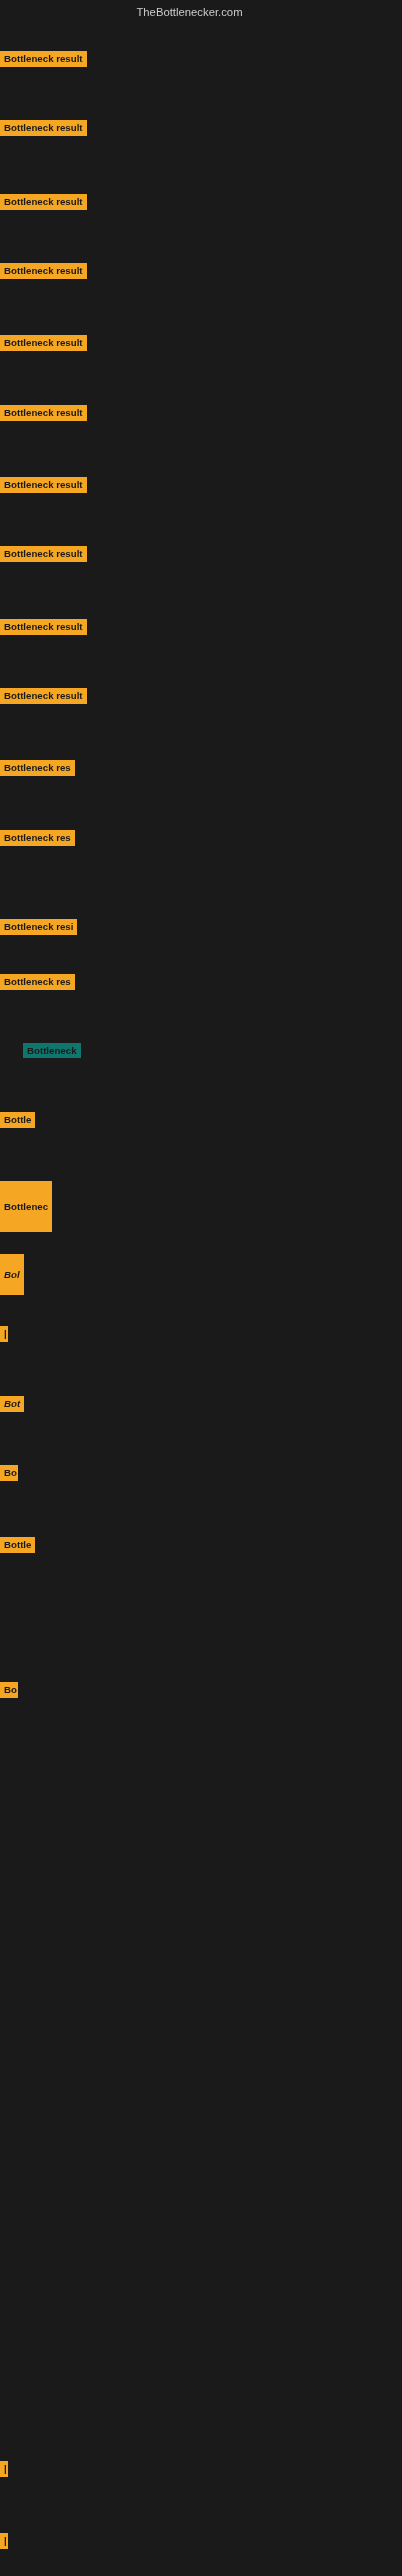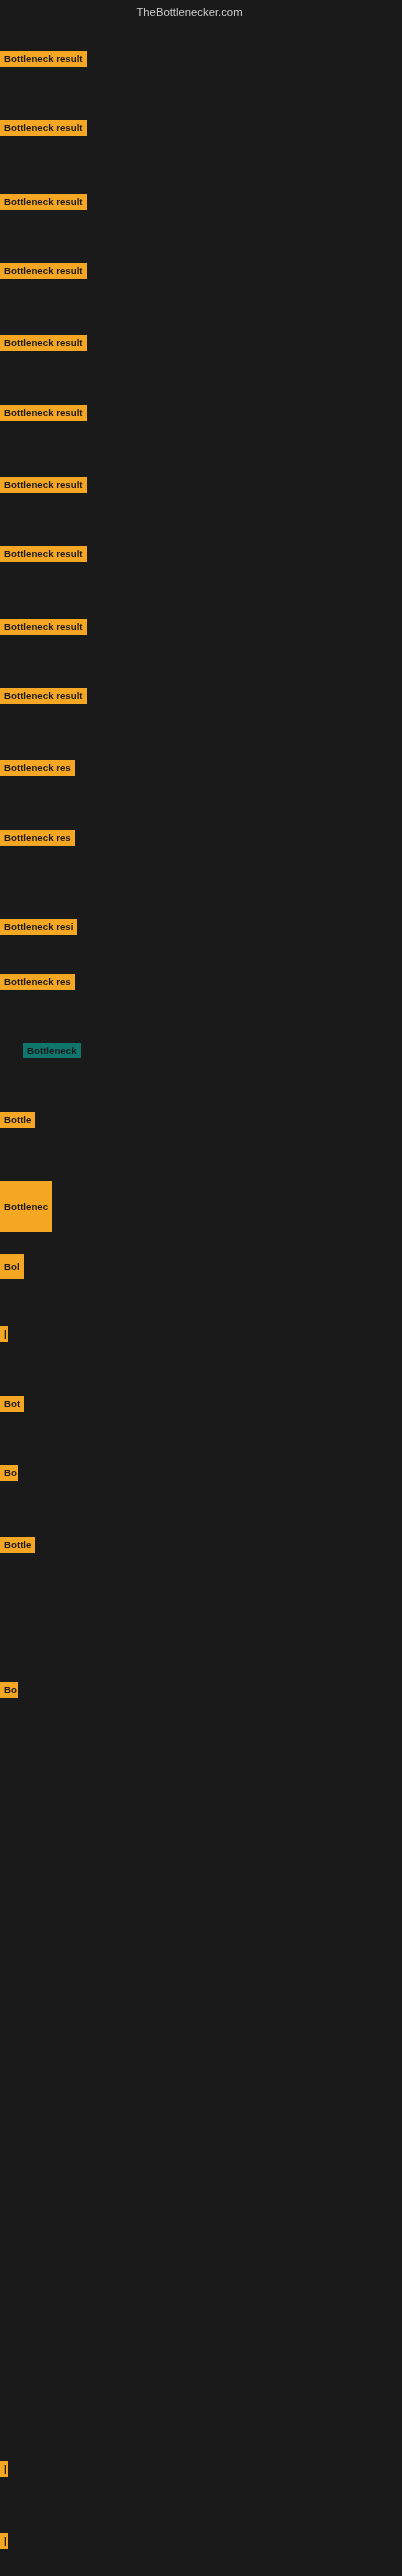--- a/index.html
+++ b/index.html
@@ -34,22 +34,22 @@
     <div style="position: absolute; top: 523px; left: 0px; background-color: rgb(245, 166, 35); color: rgb(26, 26, 26); font-size: 9.7px; font-weight: bold; padding: 2.4px 4px; white-space: nowrap; overflow: hidden; max-width: 116px;">Bottleneck result</div>
     <div style="position: absolute; top: 596px; left: 0px; background-color: rgb(245, 166, 35); color: rgb(26, 26, 26); font-size: 9.7px; font-weight: bold; padding: 2.4px 4px; white-space: nowrap; overflow: hidden; max-width: 115px;">Bottleneck result</div>
     <div style="position: absolute; top: 665px; left: 0px; background-color: rgb(245, 166, 35); color: rgb(26, 26, 26); font-size: 9.7px; font-weight: bold; padding: 2.4px 4px; white-space: nowrap; overflow: hidden; max-width: 114px;">Bottleneck result</div>
     <div style="position: absolute; top: 737px; left: 0px; background-color: rgb(245, 166, 35); color: rgb(26, 26, 26); font-size: 9.7px; font-weight: bold; padding: 2.4px 4px; white-space: nowrap; overflow: hidden; max-width: 102px;">Bottleneck res</div>
     <div style="position: absolute; top: 807px; left: 0px; background-color: rgb(245, 166, 35); color: rgb(26, 26, 26); font-size: 9.7px; font-weight: bold; padding: 2.4px 4px; white-space: nowrap; overflow: hidden; max-width: 98px;">Bottleneck res</div>
     <div style="position: absolute; top: 876px; left: 0px; background-color: rgb(245, 166, 35); color: rgb(26, 26, 26); font-size: 9.7px; font-weight: bold; padding: 2.4px 4px; white-space: nowrap; overflow: hidden; max-width: 95px; margin-top: 20px;">Bottleneck resi</div>
     <div style="position: absolute; top: 951px; left: 0px; background-color: rgb(245, 166, 35); color: rgb(26, 26, 26); font-size: 9.7px; font-weight: bold; padding: 2.4px 4px; white-space: nowrap; overflow: hidden; max-width: 91px;">Bottleneck res</div>
     <div style="position: absolute; top: 1020px; left: 0px; background-color: #0f766e; color: rgb(26, 26, 26); font-size: 9.7px; font-weight: bold; padding: 2px 4px; white-space: nowrap; overflow: hidden; max-width: 68px; margin-left: 23px;">Bottleneck</div>
     <div style="position: absolute; top: 1089px; left: 0px; background-color: rgb(245, 166, 35); color: rgb(26, 26, 26); font-size: 9.7px; font-weight: bold; padding: 2.4px 4px; white-space: nowrap; overflow: hidden; max-width: 44px;">Bottle</div>
     <div style="position: absolute; top: 1158px; left: 0px; background-color: rgb(245, 166, 35); color: rgb(26, 26, 26); font-size: 9.7px; font-weight: bold; padding: 20px 4px; white-space: nowrap; overflow: hidden; max-width: 63px;">Bottlenec</div>
-    <div style="position: absolute; top: 1231px; left: 0px; background-color: rgb(245, 166, 35); color: rgb(26, 26, 26); font-size: 9.7px; font-weight: bold; padding: 7px 4px; white-space: nowrap; overflow: hidden; max-width: 26px;">Bol</div>
+    <div style="position: absolute; top: 1231px; left: 0px; background-color: rgb(245, 166, 35); color: rgb(26, 26, 26); font-size: 9.7px; font-weight: bold; padding: 15px 4px; white-space: nowrap; overflow: hidden; max-width: 26px; font-style: italic;">Bol</div>
     <div style="position: absolute; top: 1303px; left: 0px; background-color: rgb(245, 166, 35); color: rgb(26, 26, 26); font-size: 9.7px; font-weight: bold; padding: 2.4px 4px; white-space: nowrap; overflow: hidden; max-width: 4px;">|</div>
-    <div style="position: absolute; top: 1373px; left: 0px; background-color: rgb(245, 166, 35); color: rgb(26, 26, 26); font-size: 9.7px; font-weight: bold; padding: 2.4px 4px; white-space: nowrap; overflow: hidden; max-width: 26px;">Bot</div>
+    <div style="position: absolute; top: 1373px; left: 0px; background-color: rgb(245, 166, 35); color: rgb(26, 26, 26); font-size: 9.7px; font-weight: bold; padding: 2.4px 4px; white-space: nowrap; overflow: hidden; max-width: 26px; font-style: italic;">Bot</div>
     <div style="position: absolute; top: 1442px; left: 0px; background-color: rgb(245, 166, 35); color: rgb(26, 26, 26); font-size: 9.7px; font-weight: bold; padding: 2.4px 4px; white-space: nowrap; overflow: hidden; max-width: 17.7px;">Bo</div>
     <div style="position: absolute; top: 1514px; left: 0px; background-color: rgb(245, 166, 35); color: rgb(26, 26, 26); font-size: 9.7px; font-weight: bold; padding: 2.4px 4px; white-space: nowrap; overflow: hidden; max-width: 39px;">Bottle</div>
     <div style="position: absolute; top: 1659px; left: 0px; background-color: rgb(245, 166, 35); color: rgb(26, 26, 26); font-size: 9.7px; font-weight: bold; padding: 2.4px 4px; white-space: nowrap; overflow: hidden; max-width: 17.7px;">Bo</div>
     <div style="position: absolute; top: 2438px; left: 0px; background-color: rgb(245, 166, 35); color: rgb(26, 26, 26); font-size: 9.7px; font-weight: bold; padding: 2.4px 4px; white-space: nowrap; overflow: hidden; max-width: 4px;">|</div>
     <div style="position: absolute; top: 2510px; left: 0px; background-color: rgb(245, 166, 35); color: rgb(26, 26, 26); font-size: 9.7px; font-weight: bold; padding: 2.4px 4px; white-space: nowrap; overflow: hidden; max-width: 4px;">|</div>
   </div>
 
 
 </body></html>

